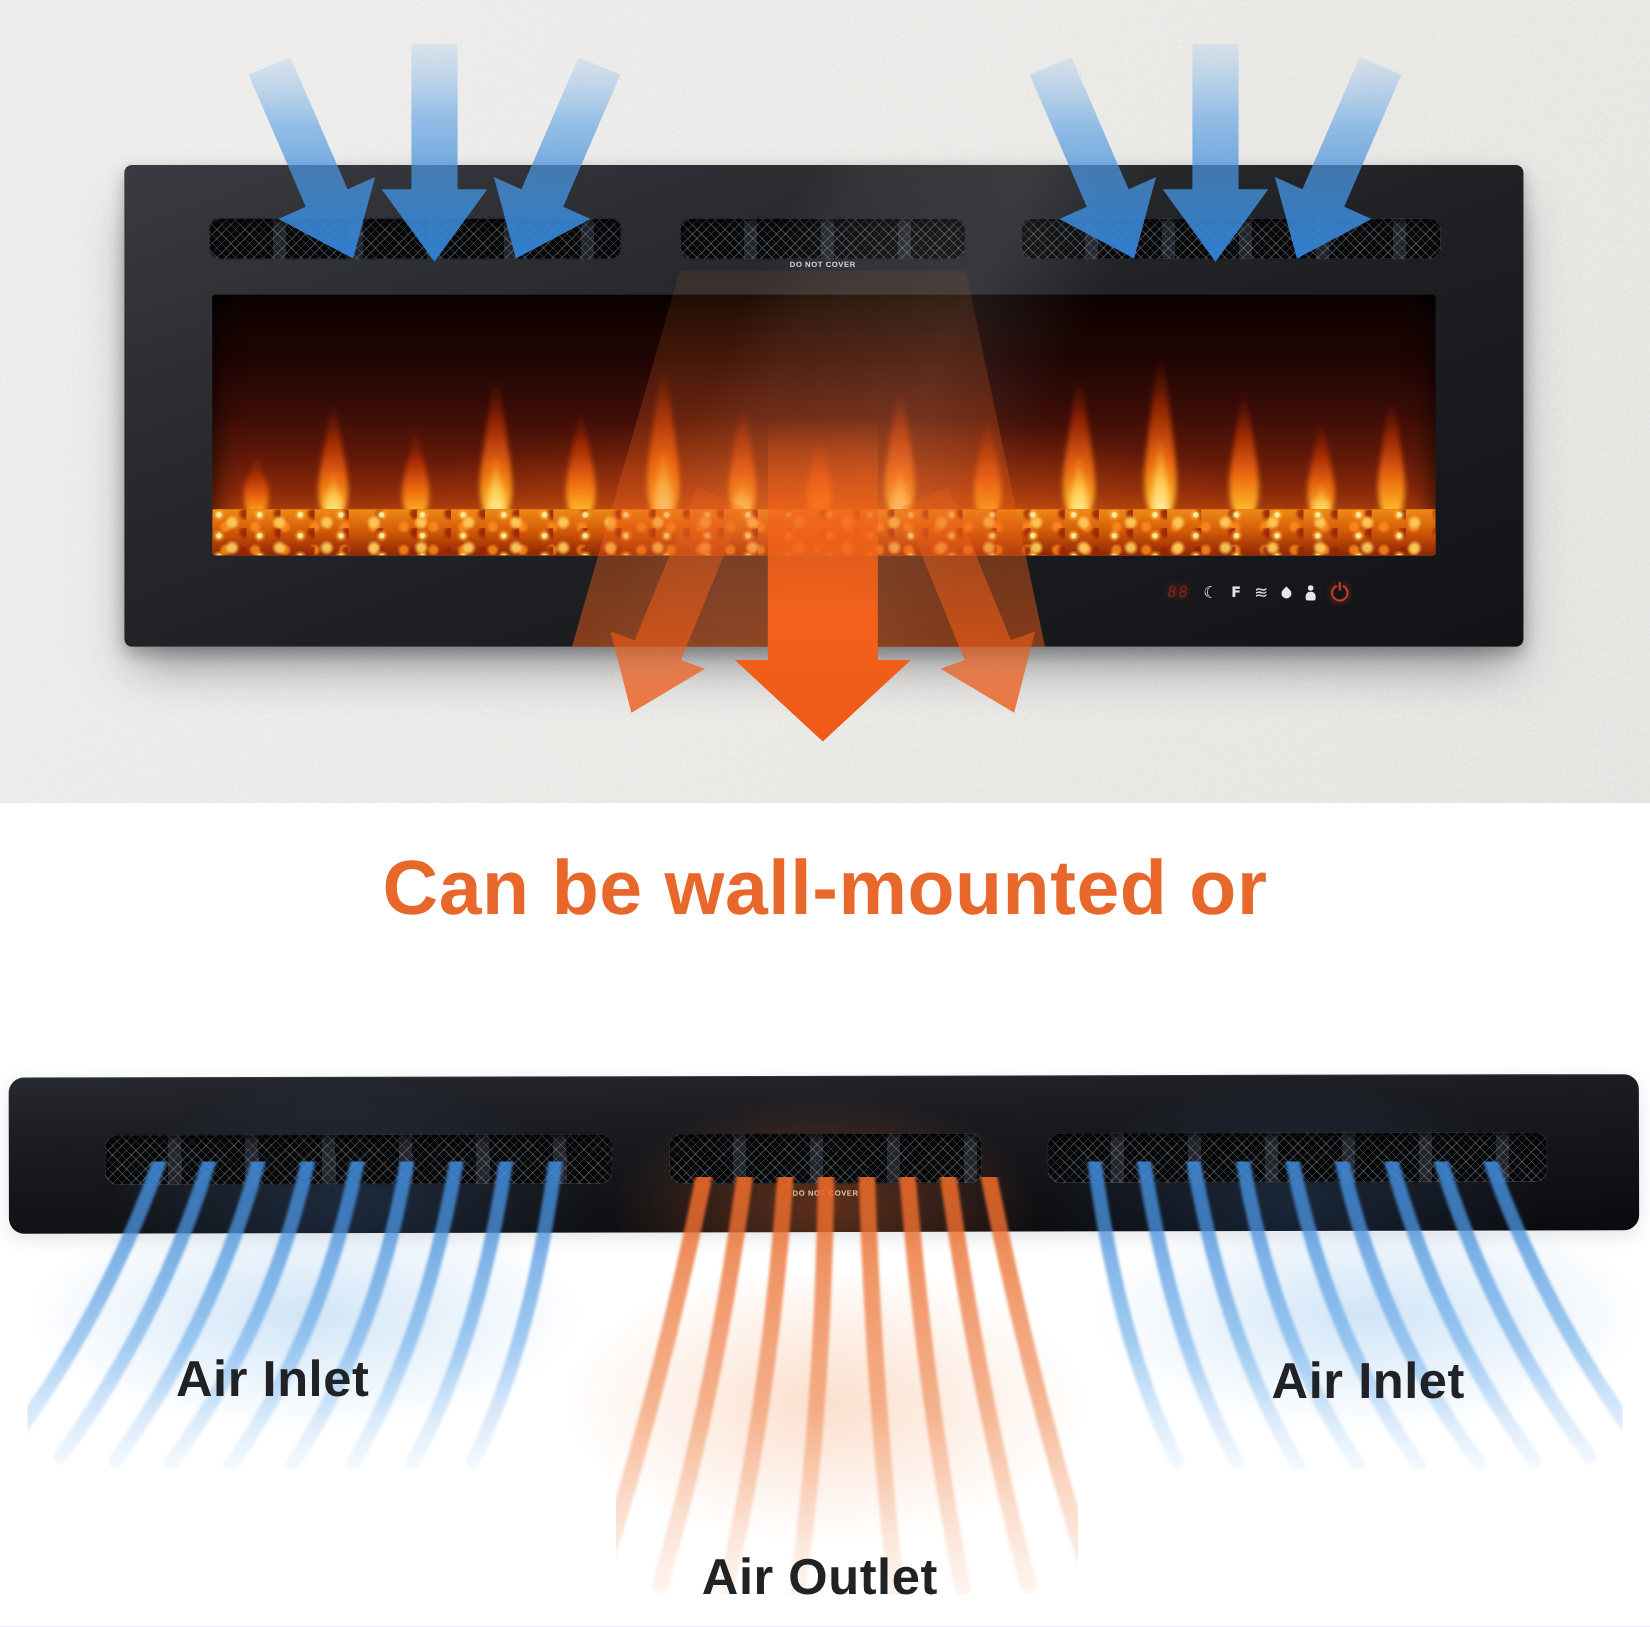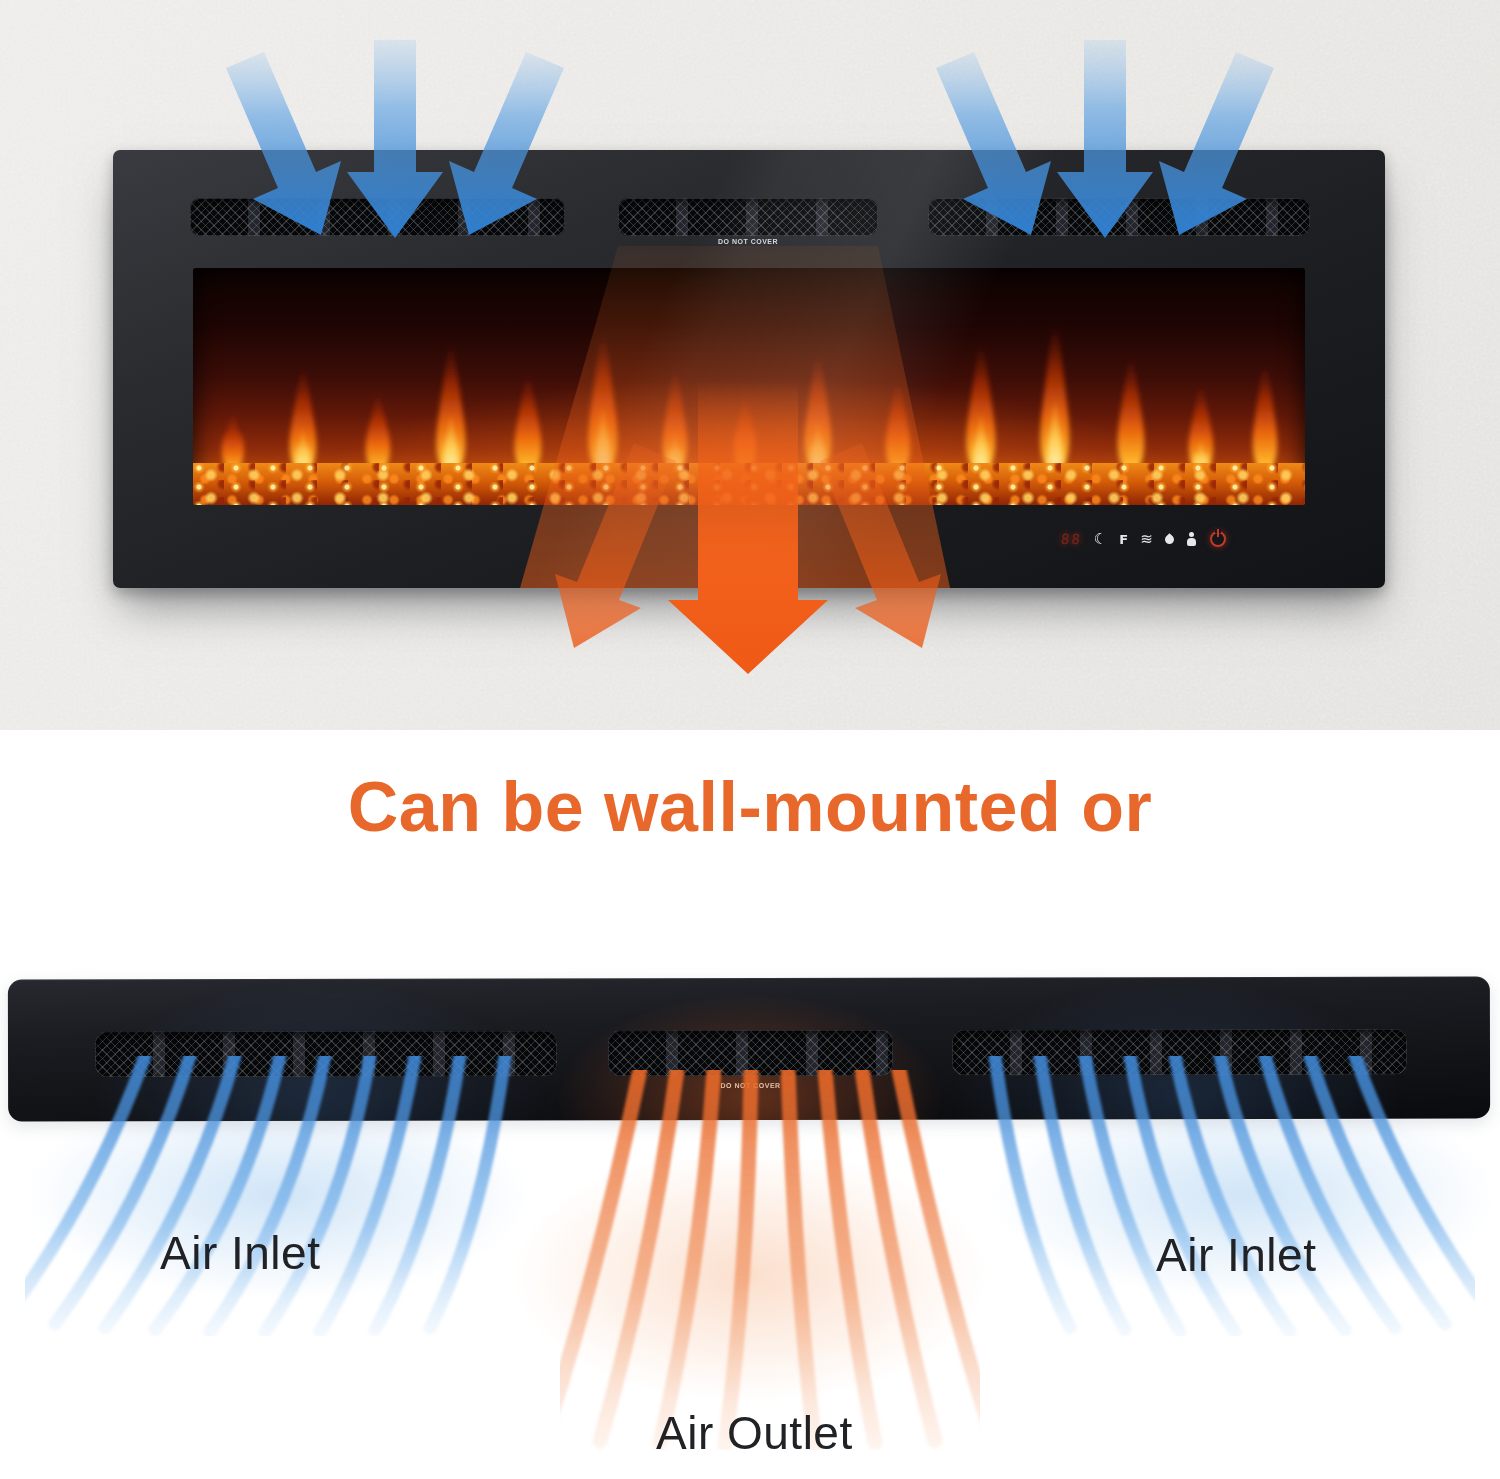--- a/index.html
+++ b/index.html
@@ -87,24 +87,24 @@
         radial-gradient(330px 170px at 310px 120px,rgba(72,132,208,.20),transparent 70%),
         radial-gradient(330px 170px at 1170px 120px,rgba(72,132,208,.20),transparent 70%);}
   .bvent{position:absolute;top:52px;height:46px;border-radius:12px;z-index:1;}
   .bvent-left{left:87px;width:462px;}
   .bvent-center{left:600px;width:285px;}
   .bvent-right{left:944px;width:455px;}
   .bvent-warning{position:absolute;left:600px;top:104px;width:285px;text-align:center;
       font-size:7px;font-weight:bold;letter-spacing:.5px;color:#e3c2a6;z-index:3;}
 
   .fan{position:absolute;z-index:3;}
-  .air-label{position:absolute;z-index:5;font-weight:normal;font-size:46px;color:#202226;letter-spacing:.5px;}
+  .air-label{position:absolute;z-index:5;font-weight:bold;font-size:46px;color:#202226;letter-spacing:.5px;}
   .label-inlet-left{left:160px;top:496px;}
   .label-inlet-right{left:1156px;top:498px;}
-  .label-outlet{left:638px;top:676px;margin-left:18px;}
+  .label-outlet{left:638px;top:676px;}
 </style>
 </head>
 <body>
 
 <div class="page">
 
   <section class="top-scene">
     <svg class="wall-tex" width="1500" height="730">
       <filter id="stucco">
           <feTurbulence type="fractalNoise" baseFrequency="0.38" numOctaves="2" seed="11"></feTurbulence>

